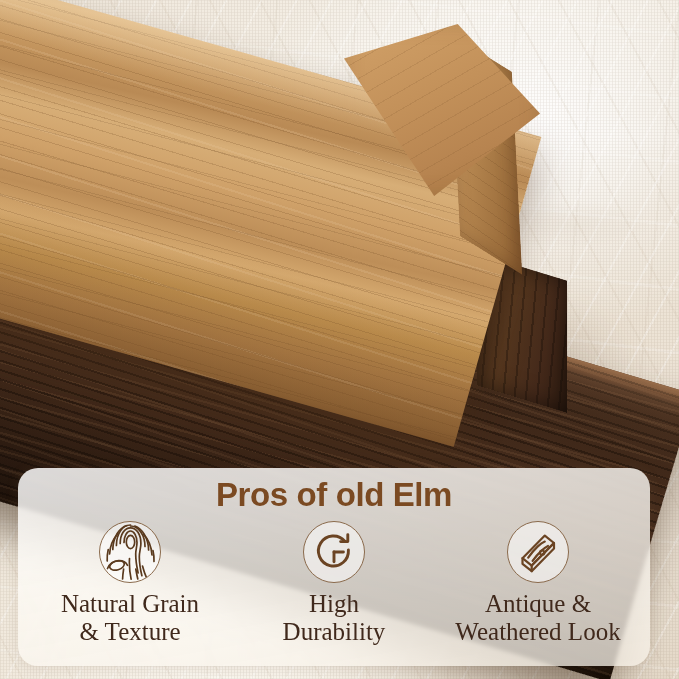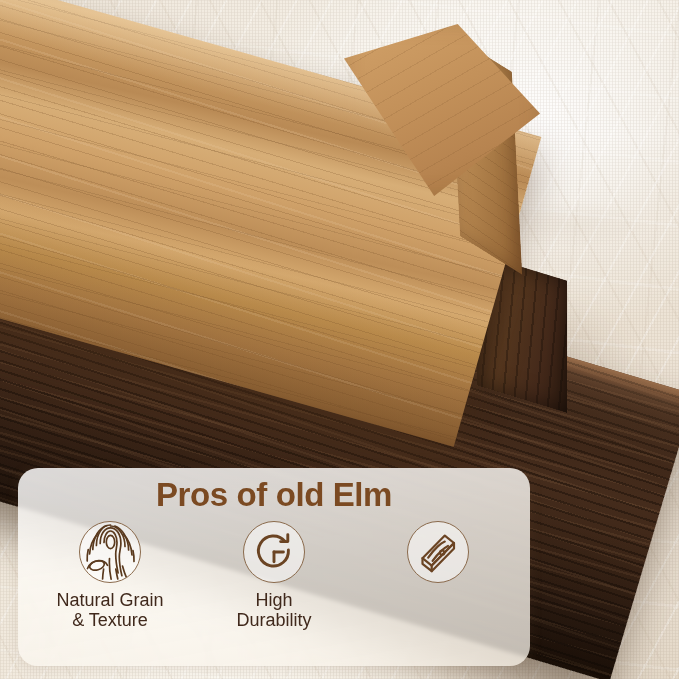--- a/index.html
+++ b/index.html
@@ -160,21 +160,21 @@
     position:absolute;
     left:300px; top:300px; width:340px; height:160px;
     background:radial-gradient(ellipse at 40% 40%, rgba(88,62,36,.3), rgba(0,0,0,0) 70%);
     filter:blur(12px);
   }
 
   
   #panel {
     position:absolute;
     left:18px; top:468px;
-    width:512px; height:198px;
+    width:632px; height:198px;
     border-radius:20px;
     background:linear-gradient(170deg, rgba(255,255,255,.84) 0%, rgba(253,250,244,.8) 45%, rgba(248,242,232,.76) 100%);
     backdrop-filter:blur(2px);
     box-shadow:0 2px 14px rgba(120,95,62,.14);
     display:flex;
     flex-direction:column;
     align-items:center;
     padding-top:10px;
   }
 
@@ -205,25 +205,26 @@
     border:1.5px solid #8a6a4c;
     background:rgba(255,255,255,.55);
     display:flex;
     align-items:center;
     justify-content:center;
     overflow:hidden;
     margin-bottom:7px;
   }
   .feature-icon svg { display:block; }
   .feature-label {
-    font-size:18px;
+    font-size:25px;
     line-height:1.13;
     color:#40291c;
     text-align:center;
     white-space:pre-line;
+    font-family:Liberation Serif, serif;
   }
 </style>
 </head>
 <body>
 
 <div id="scene">
 
   <div class="fabric">
     <div class="fabric-creases"></div>
     <div class="fabric-creases2"></div>
@@ -308,17 +309,19 @@
             <g fill="none" stroke="#6b4423" stroke-width="2.2" stroke-linecap="round" stroke-linejoin="round">
               <path d="M8.5 30.2 30.8 7.6l9.2 7.4-22.3 22.6z"></path>
               <path d="M8.5 30.2v5.6l9.2 7.4v-5.6"></path>
               <path d="M17.7 37.6 40 15v5.6L17.7 43.2"></path>
               <path d="M14.2 29.6c2.8-4 6-7.8 9.6-11.2 2.6-2.4 5-4 7-4.8"></path>
               <path d="M18.6 32.8c2.6-3.6 5.6-7 9-10.2 2.2-2 4.4-3.6 6.4-4.6"></path>
               <path d="M26.2 23.4c1.6-1.2 3.2-1.2 4 .2.7 1.3 0 2.8-1.5 3.2-1.4.4-2.6-.4-2.6-1.7"></path>
             </g>
           </svg>
         </div>
+        <div class="feature-label">Antique &amp;
+Weathered Look</div>
       </div>
 
     </div>
   </div>
 </div>
 
 </body></html>

